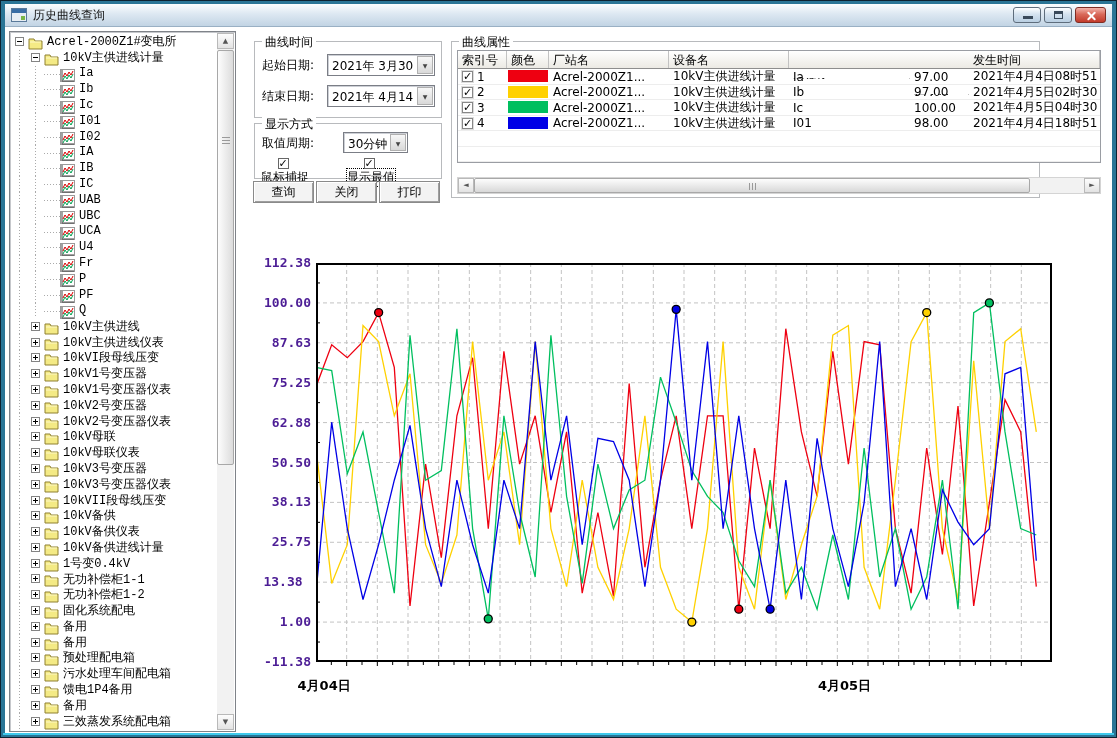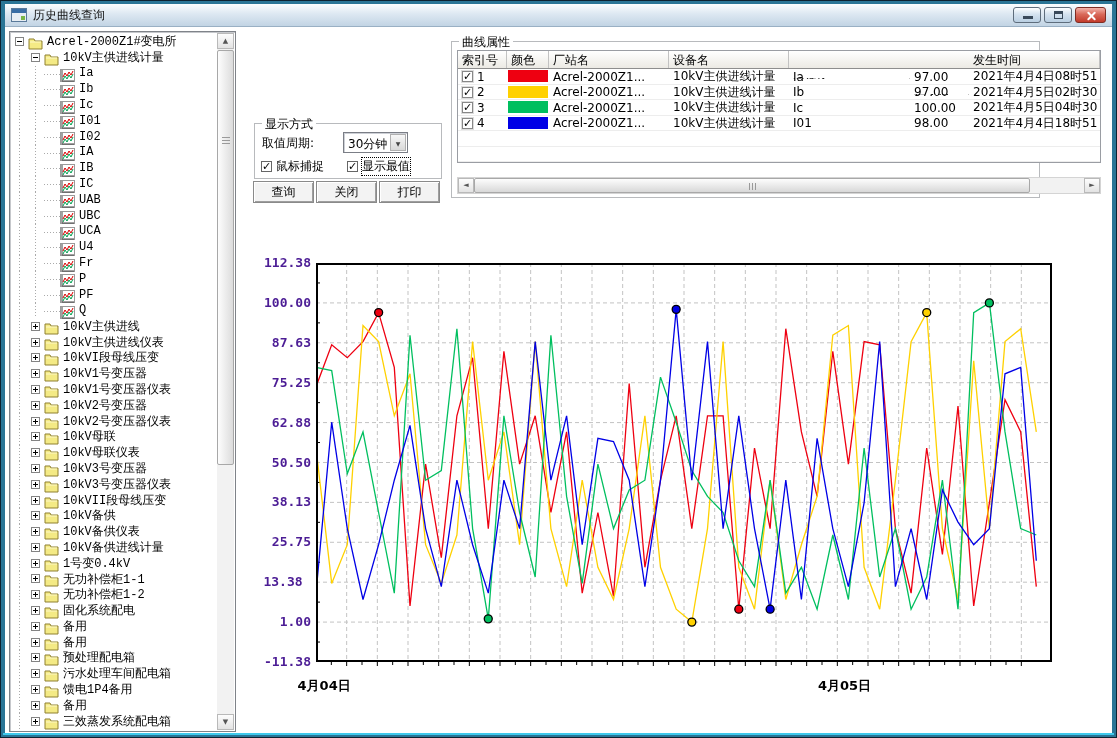--- a/index.html
+++ b/index.html
@@ -43,21 +43,21 @@
   .vthumb{position:absolute;left:0;width:17px;top:17px;height:415px;background:linear-gradient(to right,#fdfdfd,#dcdcdc);border:1px solid #a8a8a8;border-radius:2px;cursor:pointer;}
   .vthumb::after{content:"";position:absolute;left:4px;top:86px;width:8px;height:7px;background:repeating-linear-gradient(to bottom,#9a9a9a 0 1px,transparent 1px 3px);}
 
   
   .gbox{position:absolute;border:1px solid #b8babd;box-shadow:inset 1px 1px 0 #fff;}
   .gtitle{position:absolute;top:-8px;left:7px;background:#fff;padding:0 3px;font-size:12px;color:#000;}
   .flabel{position:absolute;font-size:12px;color:#000;white-space:nowrap;}
   .combo{position:absolute;background:#fff;border:1px solid #7b7e86;box-shadow:inset 1px 1px 0 #cdd0d6;cursor:pointer;}
   .combo .val{font-size:12px;padding:3px 18px 0 4px;white-space:nowrap;overflow:hidden;}
   .combo .drop{position:absolute;right:1px;top:1px;bottom:1px;width:16px;background:linear-gradient(#f7f7f7,#d9d9d9);border:1px solid #b0b0b0;text-align:center;color:#444;font-size:6px;line-height:17px;}
-  .cbrow{position:absolute;display:flex;align-items:center;font-size:12px;white-space:nowrap;}
+  .cbrow{position:absolute;display:flex;align-items:center;font-size:12px;white-space:nowrap;flex-direction:column;}
   .cbox{width:11px;height:11px;border:1px solid #666;background:#fff;margin-right:4px;position:relative;flex:0 0 11px;cursor:pointer;}
   .cbox::after{content:"✓";position:absolute;left:0px;top:-2px;font-size:11px;font-weight:bold;color:#000;}
   .focus-dotted{outline:1px dotted #000;}
   .pbtn{position:absolute;height:22px;width:61px;background:#f3f3f3;border:1px solid #8a8a8a;
     box-shadow:inset 1px 1px 0 #fff, inset -1px -1px 0 #9e9e9e;font-size:12px;text-align:center;line-height:20px;cursor:pointer;}
 
   
   .tbl{position:absolute;left:5px;top:8px;width:644px;border:1px solid #9a9da3;background:#fff;}
   .trow{display:flex;height:15.5px;border-bottom:1px solid #ededed;}
   .trow.head{height:18px;border-bottom:1px solid #8e8e8e;background:linear-gradient(#ffffff,#eceae4);}
@@ -545,20 +545,33 @@
             <span class="tlabel">三效蒸发系统配电箱</span>
           </div>
         </div>
       <div class="vscroll">
         <div class="sbtn up">▲</div>
         <div class="vthumb"></div>
         <div class="sbtn down">▼</div>
       </div>
     </div>
 
+    <div class="gbox" style="left:249px;top:14px;width:188px;height:77px;">
+      <span class="gtitle">曲线时间</span>
+      <span class="flabel" style="left:7px;top:15px;">起始日期:</span>
+      <div class="combo" style="left:72px;top:12px;width:108px;height:22px;">
+        <div class="val">2021年  3月30</div>
+        <div class="drop">▼</div>
+      </div>
+      <span class="flabel" style="left:7px;top:46px;">结束日期:</span>
+      <div class="combo" style="left:72px;top:43px;width:108px;height:22px;">
+        <div class="val">2021年  4月14</div>
+        <div class="drop">▼</div>
+      </div>
+    </div>
 
     <div class="gbox" style="left:249px;top:96px;width:188px;height:56px;">
       <span class="gtitle">显示方式</span>
       <span class="flabel" style="left:7px;top:11px;">取值周期:</span>
       <div class="combo" style="left:88px;top:8px;width:65px;height:21px;">
         <div class="val">30分钟</div>
         <div class="drop">▼</div>
       </div>
       <div class="cbrow" style="left:6px;top:34px;">
         <span class="cbox"></span>

